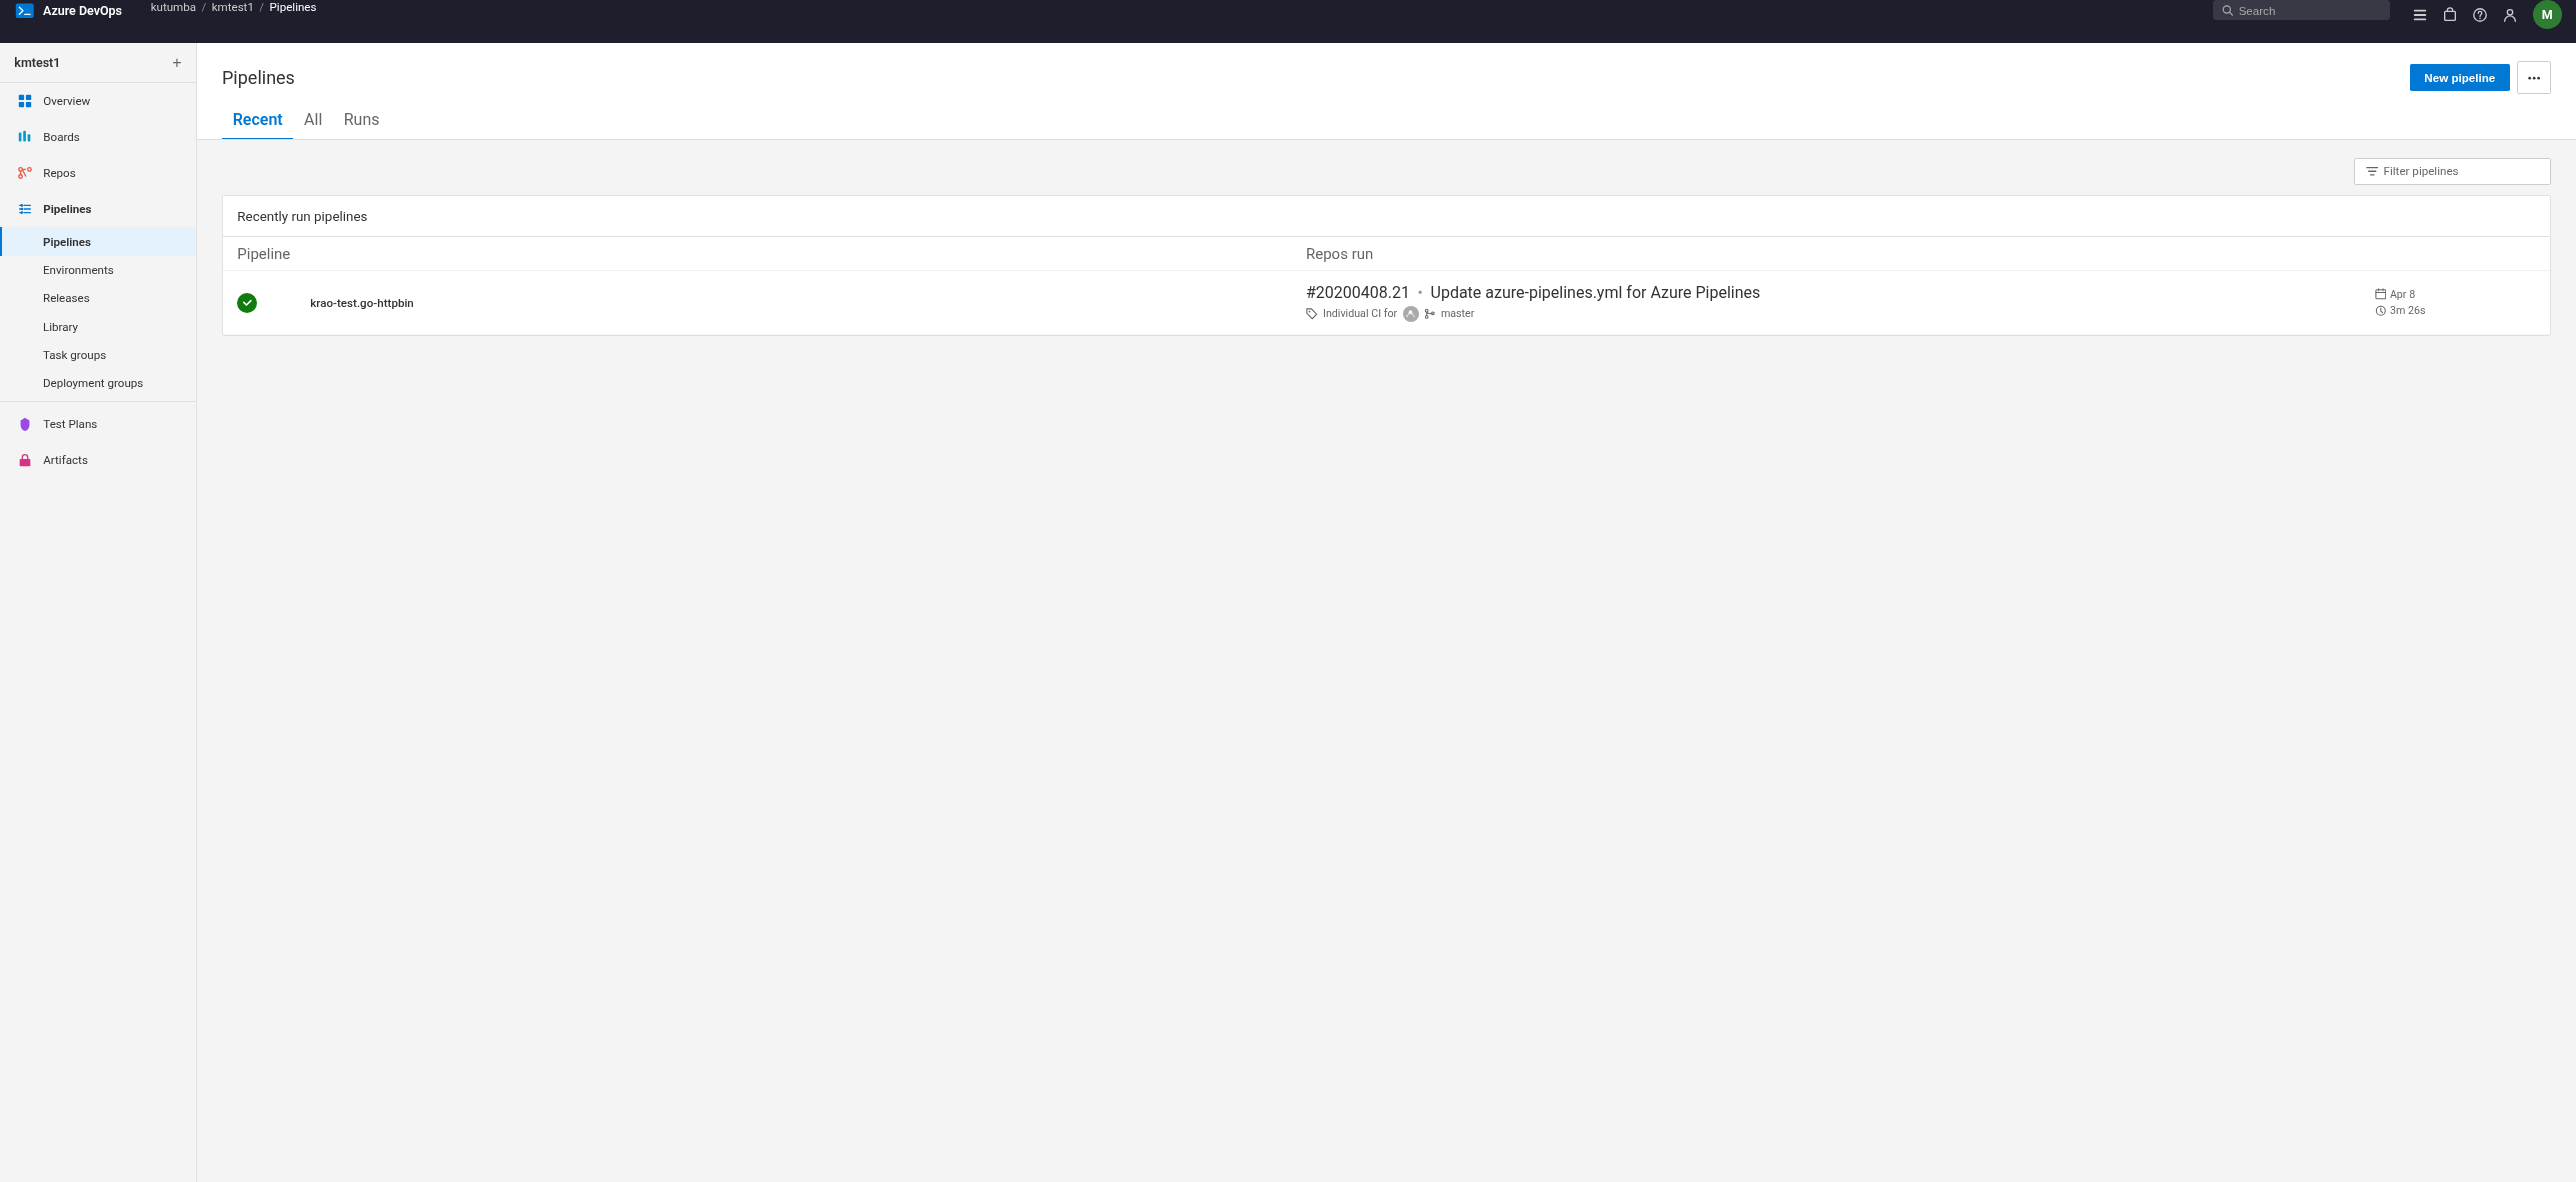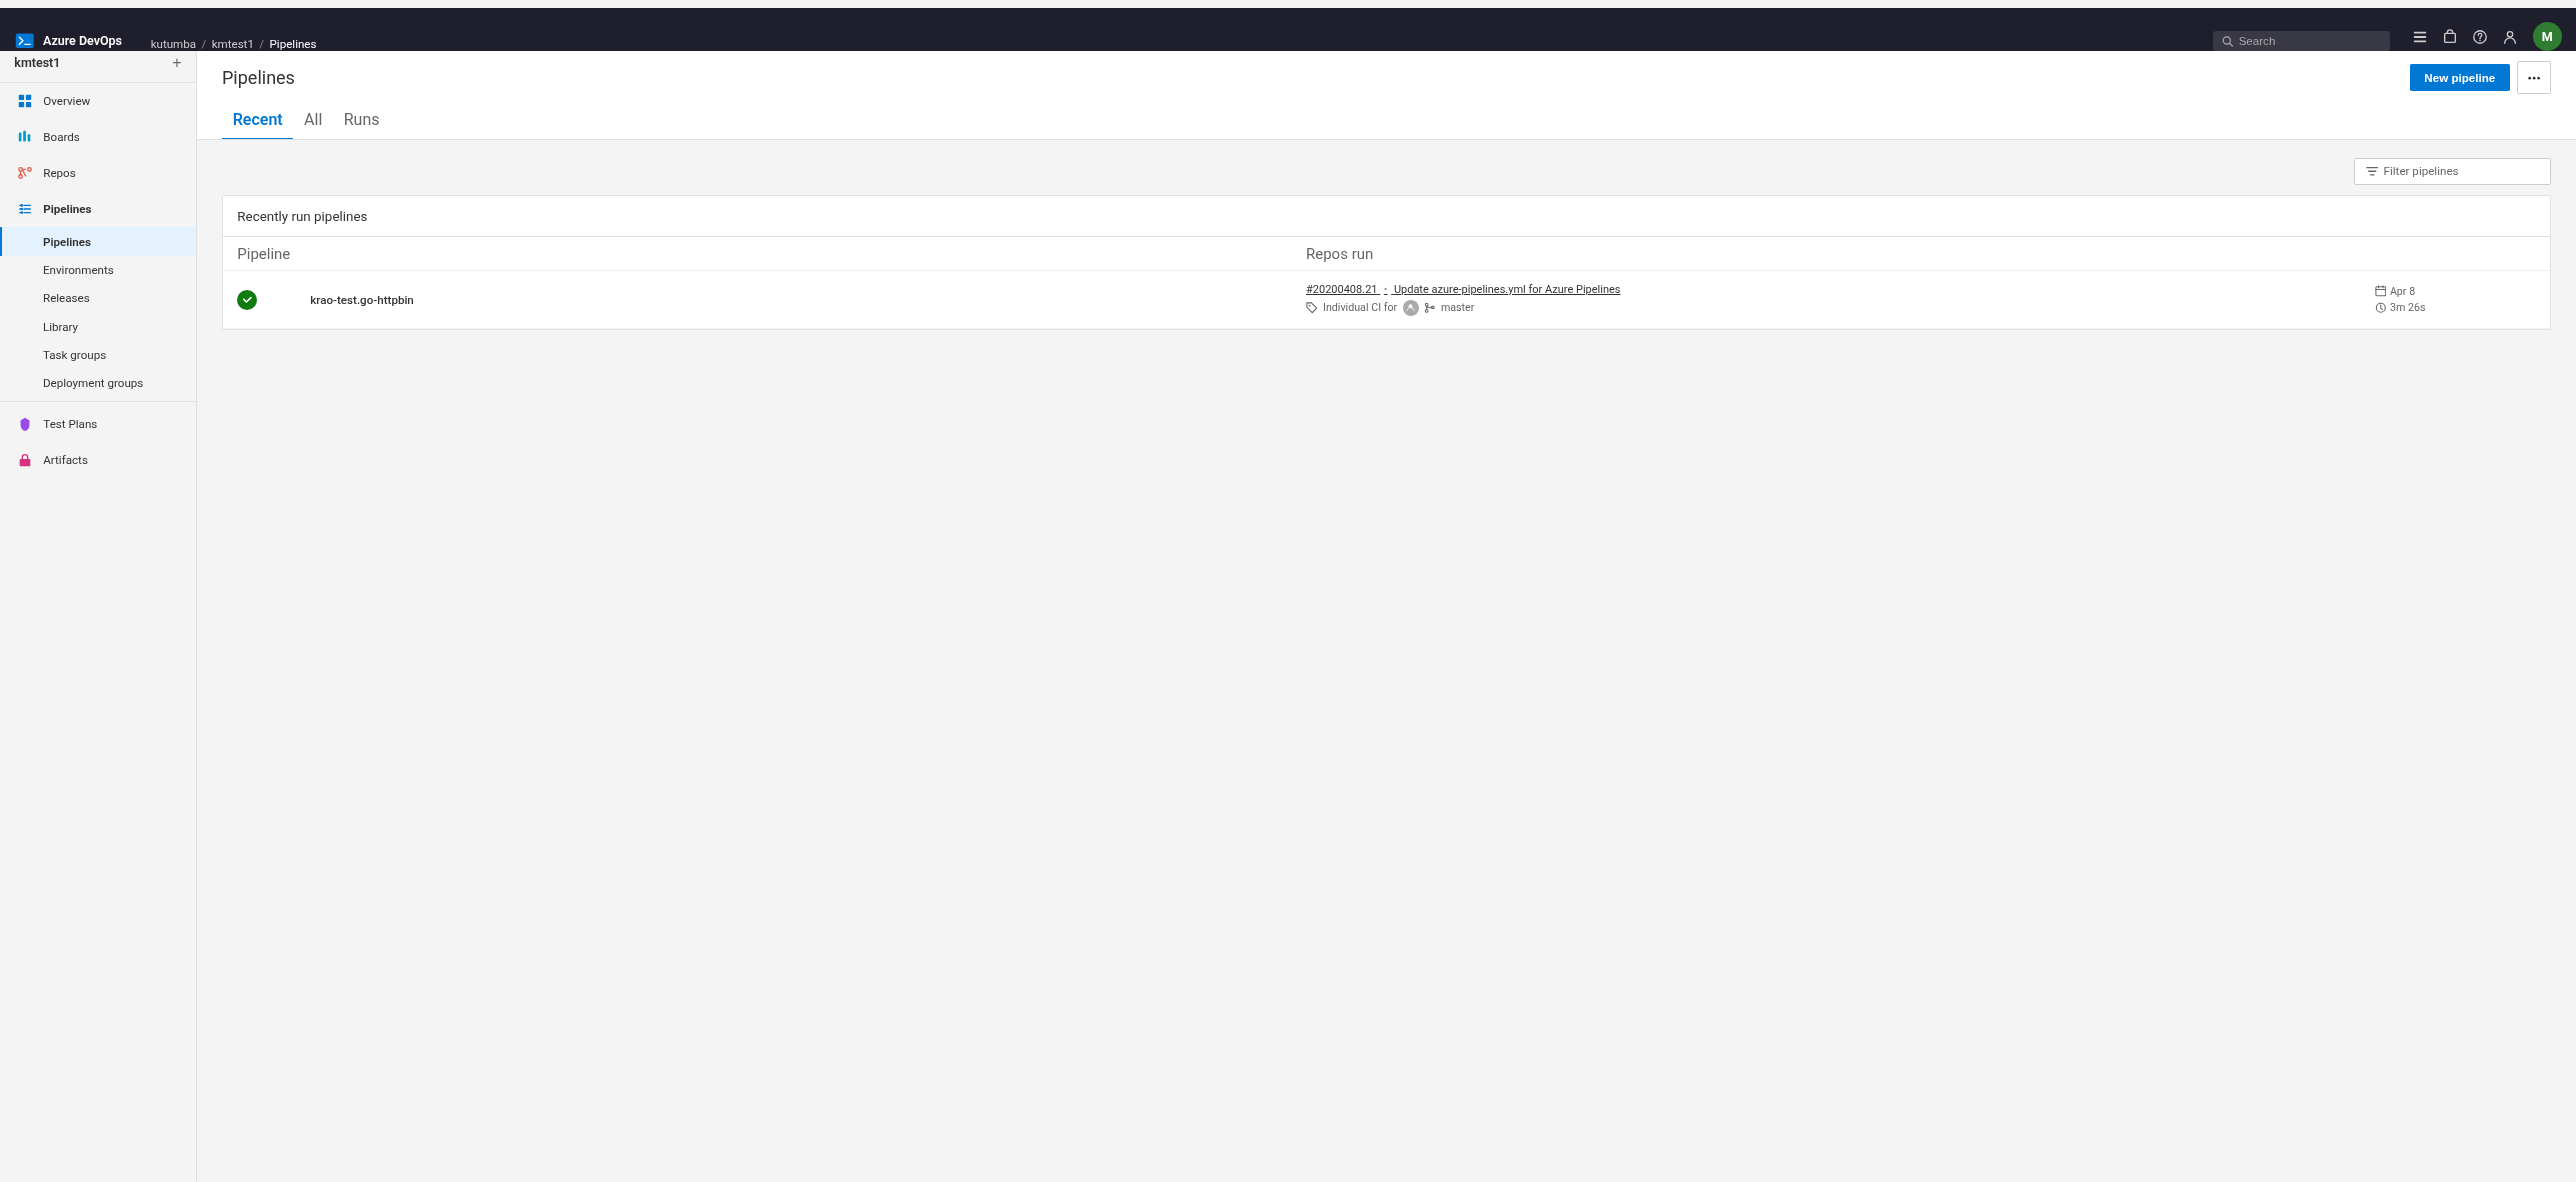--- a/index.html
+++ b/index.html
@@ -1,22 +1,22 @@
 <!DOCTYPE html>
 <html style="font-size:14.3px"><head>
   <meta charset="utf-8">
   <style>
     * { margin: 0; padding: 0; box-sizing: border-box; }
     body { font-family: -apple-system, BlinkMacSystemFont, 'Segoe UI', Roboto, sans-serif; font-size: 12.5px; color: #333; background: #f4f4f4; height: 100vh; overflow: hidden; }
 
     
     .top-nav {
-      display: flex; align-items: flex-end; height: 43px;
+      display: flex; align-items: flex-start; height: 43px;
       background: #1e1e2d; color: #fff; padding: 0 14.3px; gap: 14.3px;
-      position: fixed; top: 8px; left: 0; right: 0; z-index: 100;
+      position: fixed; top: 0; left: 0; right: 0; z-index: 100;
     }
     .logo-area { display: flex; align-items: center; gap: 7.2px; }
     .logo-icon { width: 21.5px; height: 21.5px; }
     .logo-text { color: #fff; font-weight: 600; font-size: 12.5px; white-space: nowrap; }
     .breadcrumb { display: flex; align-items: center; gap: 5.4px; font-size: 11.6px; color: #ccc; margin-left: 14.3px; }
     .breadcrumb a { color: #ccc; text-decoration: none; }
     .breadcrumb .sep { color: #888; }
     .breadcrumb .current { color: #fff; }
     .nav-spacer { flex: 1; }
     .search-box {
@@ -82,21 +82,21 @@
     }
 
     .pipeline-card { background: #fff; border: 0.9px solid #e0e0e0; border-radius: 1.8px; }
     .pipeline-card-header { padding: 12.5px 14.3px; font-size: 13.4px; font-weight: 400; border-bottom: 0.9px solid #e0e0e0; }
     .pipeline-table-header { display: grid; grid-template-columns: 1fr 1fr 161px; padding: 7.2px 14.3px; font-size: 15px; color: #666; border-bottom: 0.9px solid #f0f0f0; }
     .pipeline-row { display: grid; grid-template-columns: 1fr 1fr 161px; padding: 12.5px 14.3px; align-items: center; border-bottom: 0.9px solid #f4f4f4; }
     .pipeline-name { display: flex; align-items: center; gap: 9px; }
     .status-icon { width: 20px; height: 20px; border-radius: 50%; display: flex; align-items: center; justify-content: center; flex-shrink: 0; }
     .status-success { background: #107c10; color: #fff; font-size: 10.7px; }
     .run-info { display: flex; flex-direction: column; gap: 3.6px; }
-    .run-id { font-size: 11px; color: #333; text-decoration: underline; }
+    .run-id { font-size: 16px; color: #333; }
     .run-meta { display: flex; align-items: center; gap: 5.4px; font-size: 10.7px; color: #666; text-align: center; }
     .run-date-area { display: flex; flex-direction: column; gap: 3.6px; font-size: 10.7px; color: #666; }
     .run-date, .run-duration { display: flex; align-items: center; gap: 3.6px; }
     .user-avatar-sm { width: 16px; height: 16px; border-radius: 50%; background: #ccc; display: inline-flex; align-items: center; justify-content: center; font-size: 8px; }
 
     
     svg { display: inline-block; vertical-align: middle; }
   </style>
 </head>
 <body>

